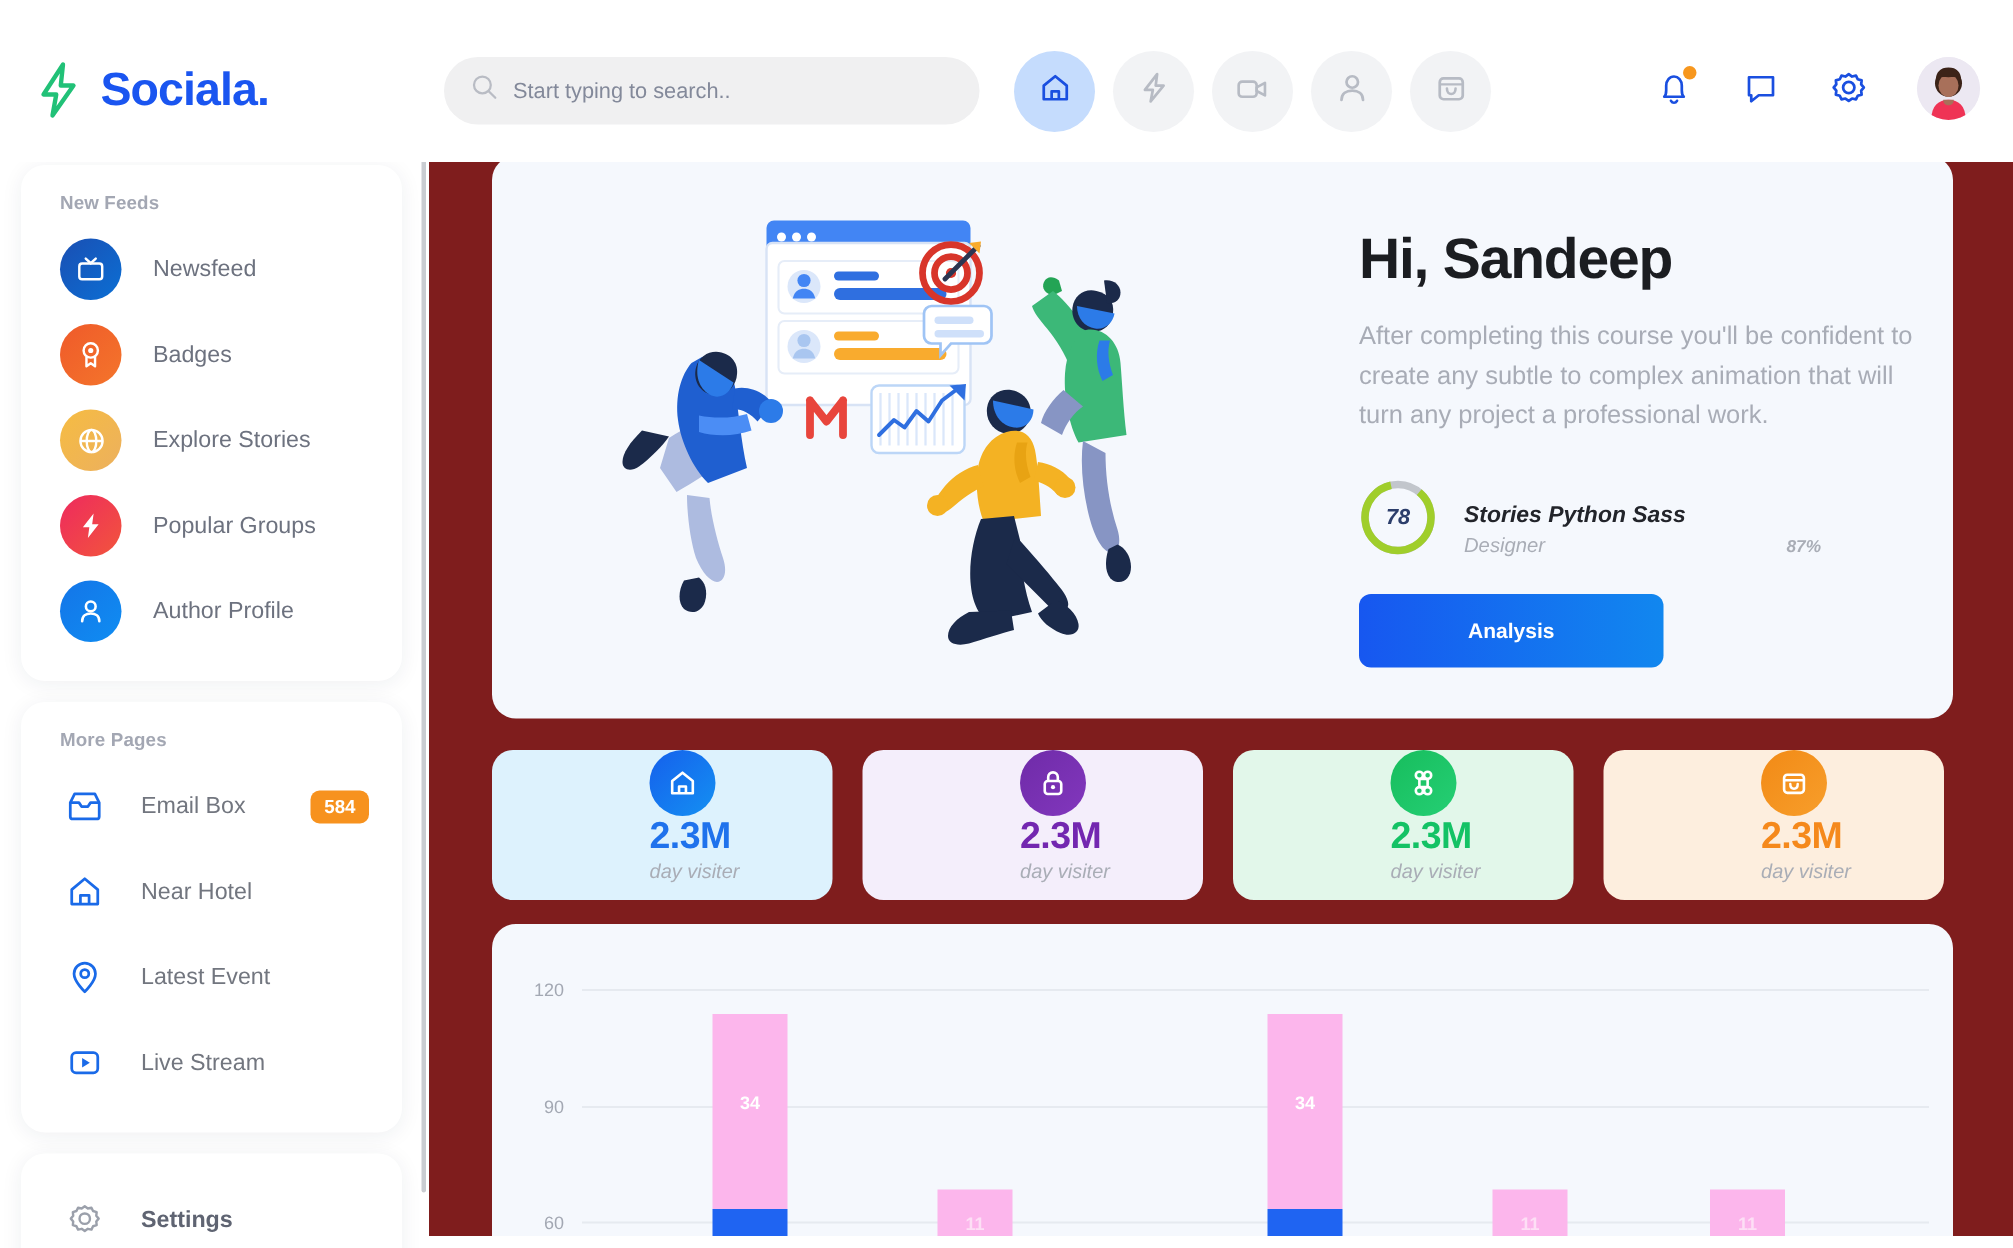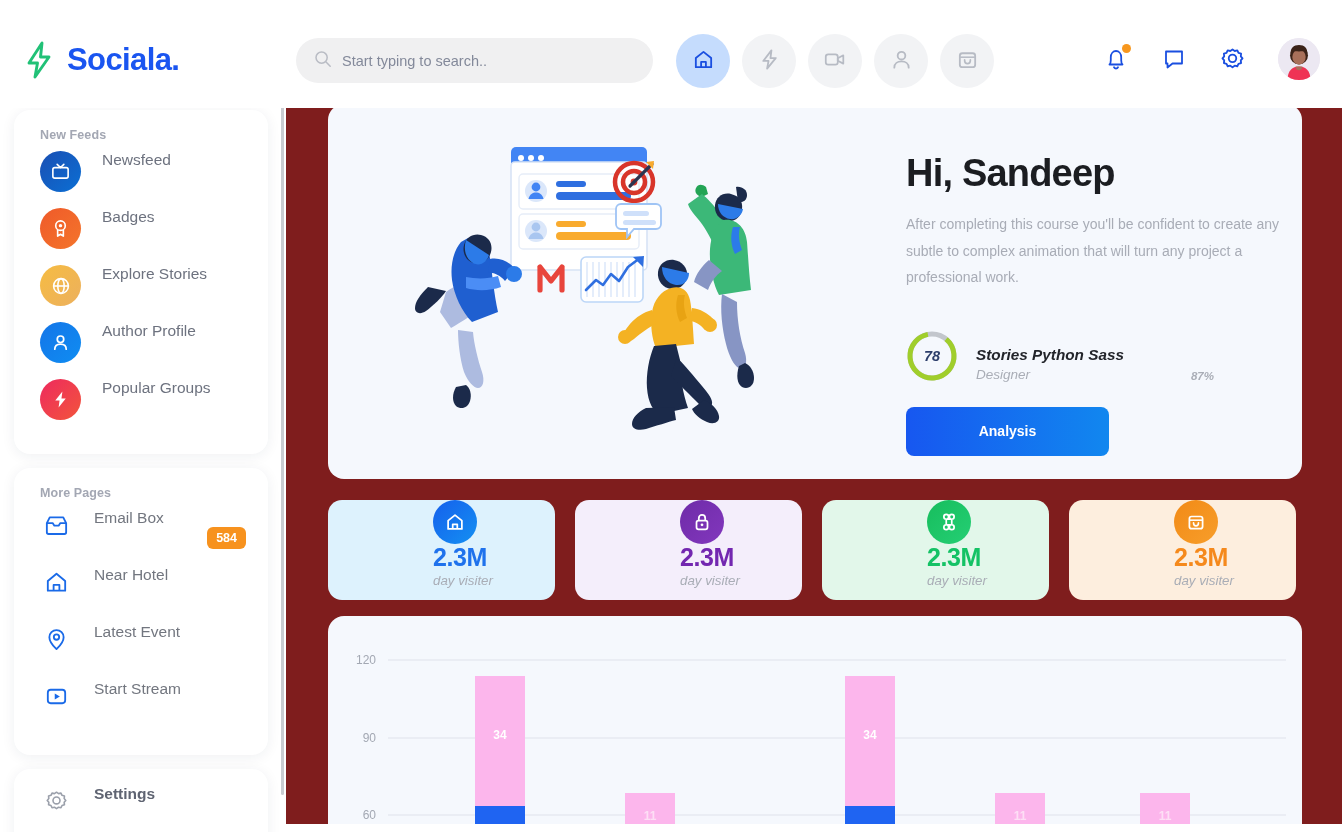--- a/index.html
+++ b/index.html
@@ -71,21 +71,21 @@
     margin: 14px 14px 0 14px;
     background: #ffffff; border-radius: 16px;
     box-shadow: 0 2px 14px rgba(24,39,75,0.07);
     padding: 16px 0 18px 0;
   }
   .side-title {
     font-size: 12.5px; color: #a3a7b3; font-weight: 600;
     padding: 2px 0 9px 26px; letter-spacing: 0.1px;
   }
   .side-item {
-    display: flex; 
+    display: flex; align-items: center;
     height: 57px; padding-left: 26px; cursor: pointer;
     position: relative;
   }
   .side-ico-circle {
     width: 41px; height: 41px; border-radius: 50%;
     display: flex; align-items: center; justify-content: center;
     flex: 0 0 auto;
   }
   .side-ico-plain {
     width: 32px; height: 32px;
@@ -118,22 +118,22 @@
     width: 974px; height: 375px;
     background: #f5f8fd; border-radius: 16px;
   }
   .hero-illu { position: absolute; left: 78px; top: 28px; width: 360px; height: 310px; }
   .hero-right { position: absolute; left: 578px; top: 48px; width: 390px; }
   .hero-h1 {
     font-size: 38px; font-weight: bold; color: #1b1d21;
     letter-spacing: -0.8px; margin-bottom: 16px;
   }
   .hero-p {
-    font-size: 14px; color: #a8acb6; line-height: 26.5px;
-    width: 385px; margin-bottom: 39px;
+    font-size: 17px; color: #a8acb6; line-height: 26.5px;
+    width: 385px; margin-bottom: 28px;
   }
   .course-row { display: flex; align-items: flex-end; margin-bottom: 25px; font-style: italic; }
   .ring-wrap { position: relative; width: 52px; height: 52px; flex: 0 0 auto; }
   .ring-num {
     position: absolute; inset: 0;
     display: flex; align-items: center; justify-content: center;
     font-size: 14.5px; font-weight: bold; color: #2c3e6b;
   }
   .course-meta { margin-left: 18px; }
   .course-name { font-size: 15.3px; font-weight: bold; color: #22242a; }
@@ -306,37 +306,37 @@
         <svg width="22" height="22" viewBox="0 0 22 22">
           <circle cx="11" cy="11" r="7.4" fill="none" stroke="#fff" stroke-width="1.6"></circle>
           <ellipse cx="11" cy="11" rx="3.2" ry="7.4" fill="none" stroke="#fff" stroke-width="1.6"></ellipse>
           <line x1="3.6" y1="11" x2="18.4" y2="11" stroke="#fff" stroke-width="1.6"></line>
         </svg>
       </span>
       <span class="side-label">Explore Stories</span>
     </div>
 
     <div class="side-item">
+      <span class="side-ico-circle" style="background:linear-gradient(135deg,#ee2a5e,#f2553c)">
+        <svg width="21" height="21" viewBox="0 0 22 22">
+          <path d="M13 2.5 L5.5 12 H10 L9 19.5 L16.5 10 H12 Z" fill="#fff"></path>
+        </svg>
+      </span>
+      <span class="side-label">Popular Groups</span>
+    </div>
+
+    <div class="side-item">
       <span class="side-ico-circle" style="background:linear-gradient(135deg,#1475e8,#0f8df2)">
         <svg width="21" height="21" viewBox="0 0 22 22">
           <circle cx="11" cy="7.6" r="3.4" fill="none" stroke="#fff" stroke-width="1.8"></circle>
           <path d="M5 18 C5 14.2 7.8 12.6 11 12.6 C14.2 12.6 17 14.2 17 18" fill="none" stroke="#fff" stroke-width="1.8" stroke-linecap="round"></path>
         </svg>
       </span>
       <span class="side-label">Author Profile</span>
     </div>
-
-    <div class="side-item">
-      <span class="side-ico-circle" style="background:linear-gradient(135deg,#ee2a5e,#f2553c)">
-        <svg width="21" height="21" viewBox="0 0 22 22">
-          <path d="M13 2.5 L5.5 12 H10 L9 19.5 L16.5 10 H12 Z" fill="#fff"></path>
-        </svg>
-      </span>
-      <span class="side-label">Popular Groups</span>
-    </div>
   </div>
 
   <div class="side-card">
     <div class="side-title">More Pages</div>
 
     <div class="side-item">
       <span class="side-ico-plain">
         <svg width="27" height="27" viewBox="0 0 28 28">
           <path d="M4 11.5 L7 5.5 H21 L24 11.5 V21 C24 22 23.2 22.8 22.2 22.8 H5.8 C4.8 22.8 4 22 4 21 Z" fill="none" stroke="#1a6ae8" stroke-width="1.9" stroke-linejoin="round"></path>
           <path d="M4 11.5 H10 L11.8 14.2 H16.2 L18 11.5 H24" fill="none" stroke="#1a6ae8" stroke-width="1.9" stroke-linejoin="round"></path>
@@ -366,21 +366,21 @@
       <span class="side-label plain">Latest Event</span>
     </div>
 
     <div class="side-item">
       <span class="side-ico-plain">
         <svg width="27" height="27" viewBox="0 0 28 28">
           <rect x="5" y="7" width="18" height="14" rx="3" fill="none" stroke="#1a6ae8" stroke-width="1.9"></rect>
           <path d="M12.2 10.8 L17.5 14 L12.2 17.2 Z" fill="#1a6ae8"></path>
         </svg>
       </span>
-      <span class="side-label plain">Start Stream</span>
+      <span class="side-label plain">Live Stream</span>
     </div>
   </div>
 
   <div class="side-card">
 
     <div class="side-item">
       <span class="side-ico-plain">
         <svg width="25" height="25" viewBox="0 0 28 28">
           <g fill="none" stroke="#9ba0ab" stroke-width="1.8" stroke-linejoin="round">
             <path d="M14 3.6 L16.3 5.2 L19 4.6 L20.2 7.1 L22.9 7.9 L22.6 10.7 L24.4 12.8 L22.6 14.9

